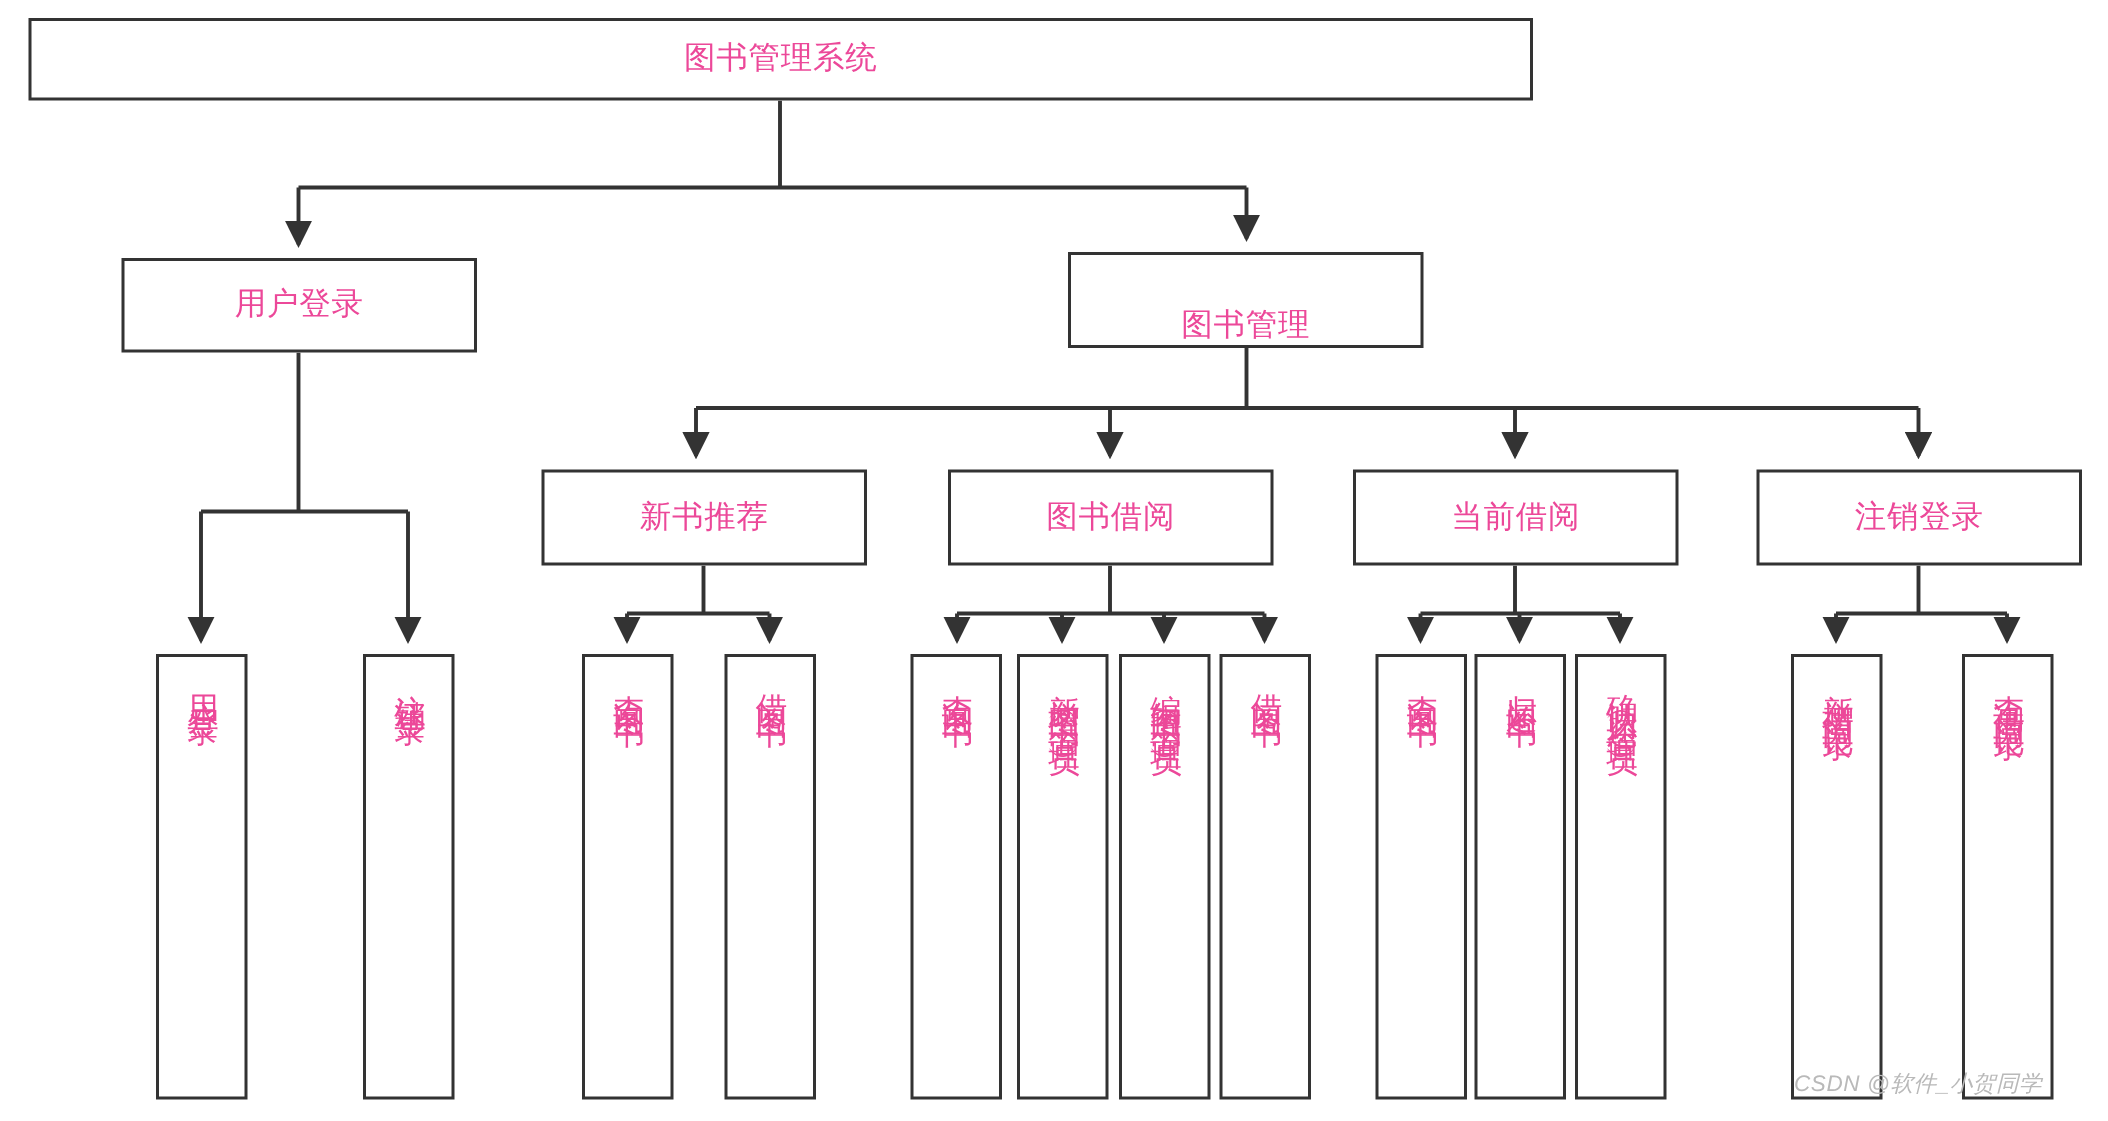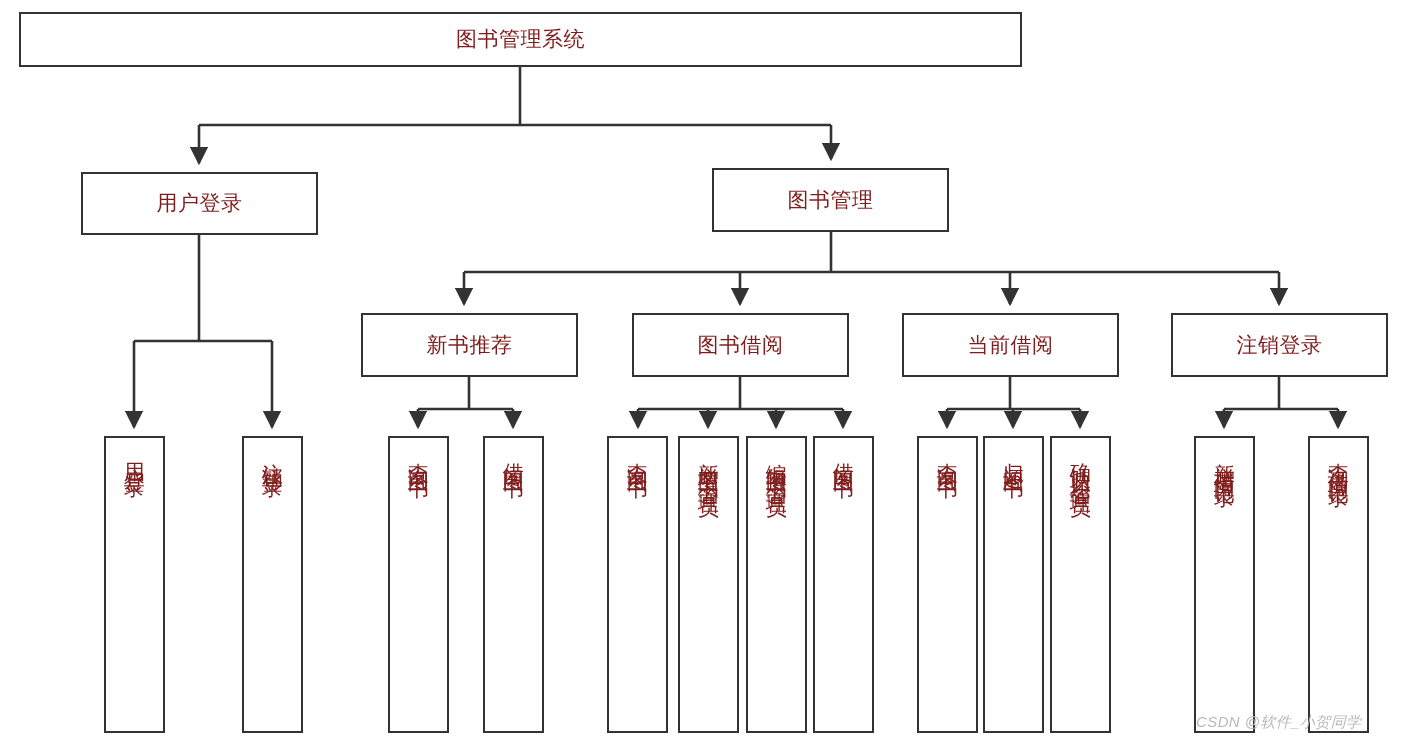--- a/index.html
+++ b/index.html
@@ -22,21 +22,21 @@
     display:flex;
     align-items:center;
     justify-content:center;
     color:#1a1a1a;
   }
   .node .label{
     font-size:21px;
     line-height:1.18;
     letter-spacing:0.5px;
     white-space:nowrap;
-    color:#7f1d1d;
+    color:#ec4899;
   }
 
   
   .node.leaf{
     align-items:flex-start;
     justify-content:center;
     padding-top:8px;
   }
   .node.leaf .label{
     writing-mode:vertical-rl;
@@ -115,21 +115,21 @@
 <div class="node-layer">
 
   <div class="node" style="left:19px;top:12px;width:1003px;height:55px;">
     <span class="label">图书管理系统</span>
   </div>
 
   <div class="node" style="left:81px;top:172px;width:237px;height:63px;">
     <span class="label">用户登录</span>
   </div>
 
-  <div class="node" style="left:712px;top:168px;width:237px;height:64px;">
+  <div class="node" style="left:712px;top:168px;width:237px;height:64px;align-items:flex-end;">
     <span class="label">图书管理</span>
   </div>
 
   <div class="node" style="left:361px;top:313px;width:217px;height:64px;">
     <span class="label">新书推荐</span>
   </div>
 
   <div class="node" style="left:632px;top:313px;width:217px;height:64px;">
     <span class="label">图书借阅</span>
   </div>

